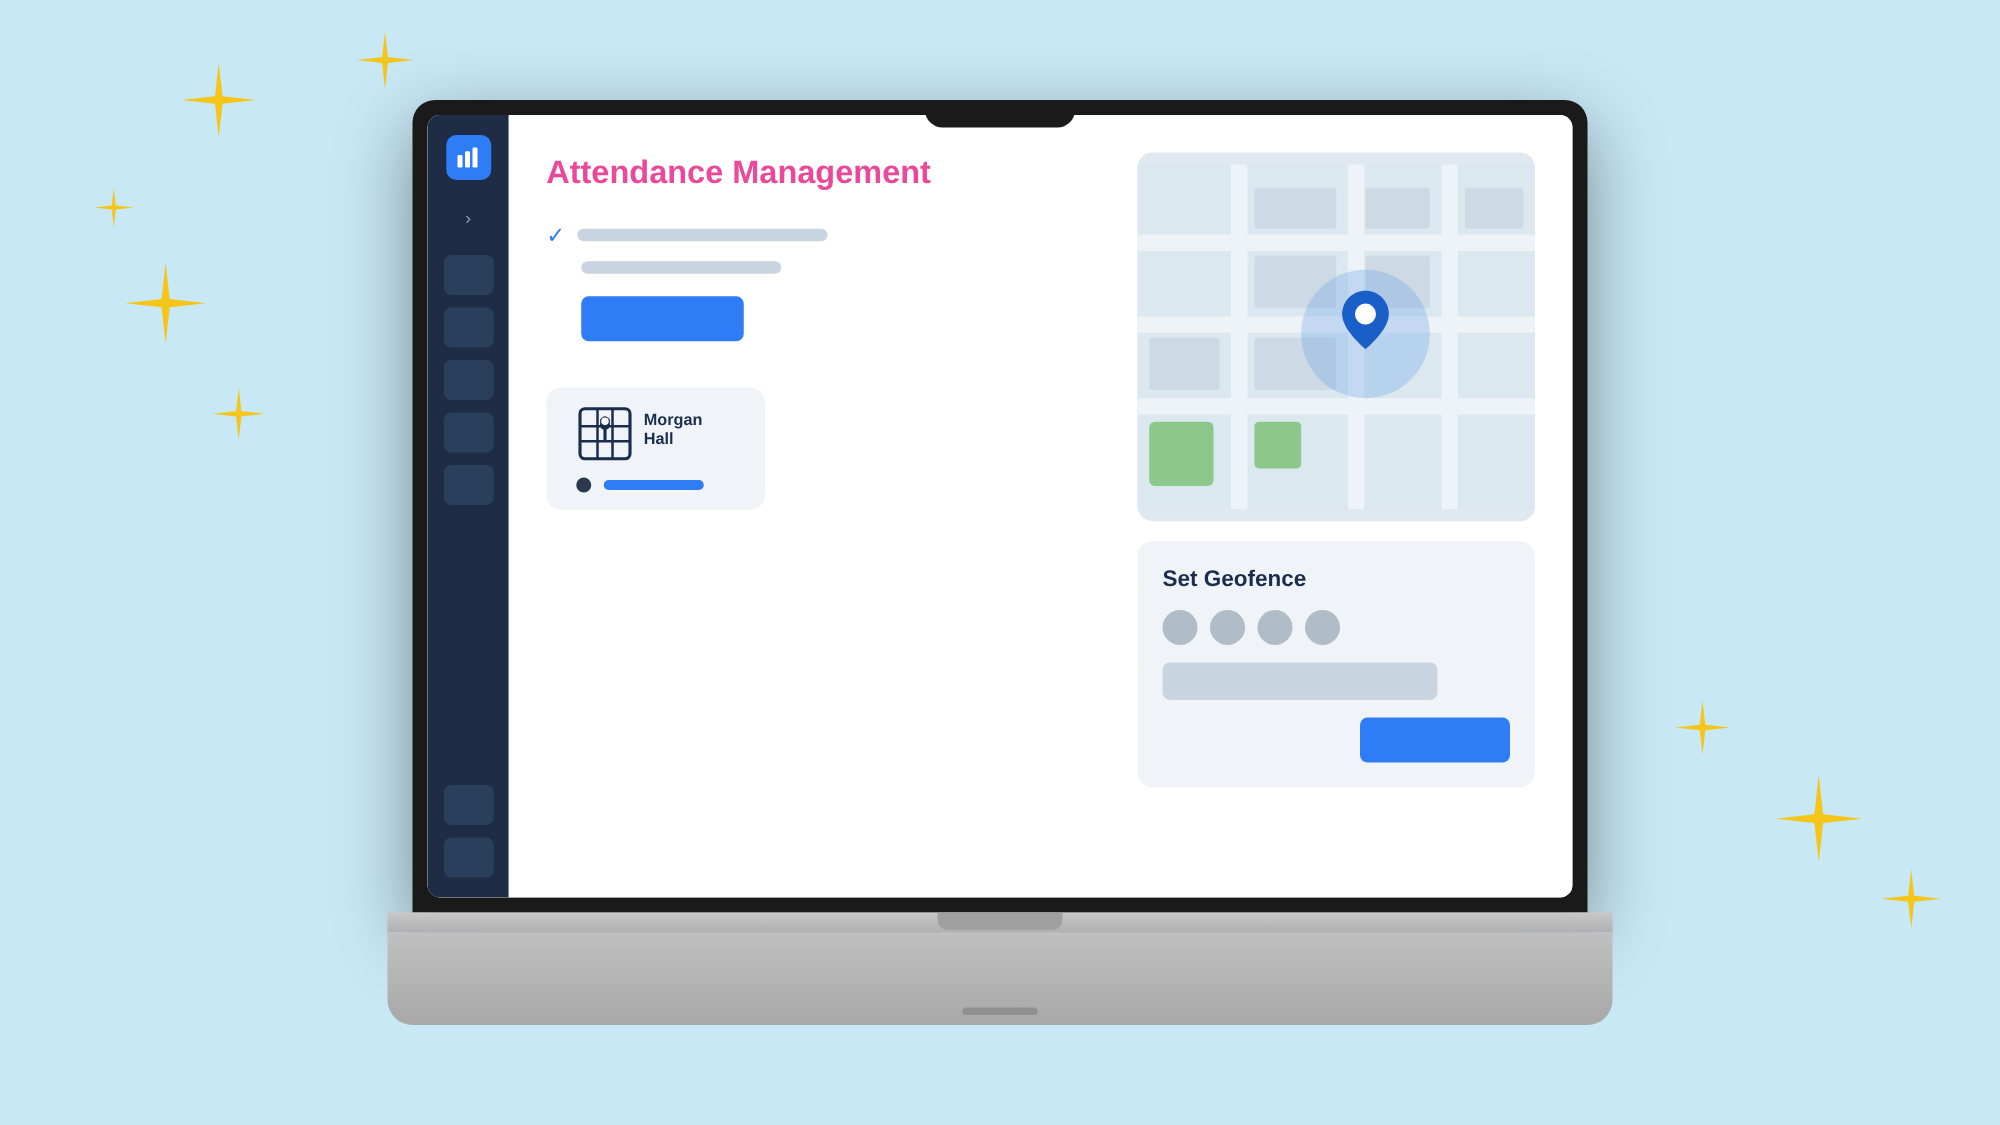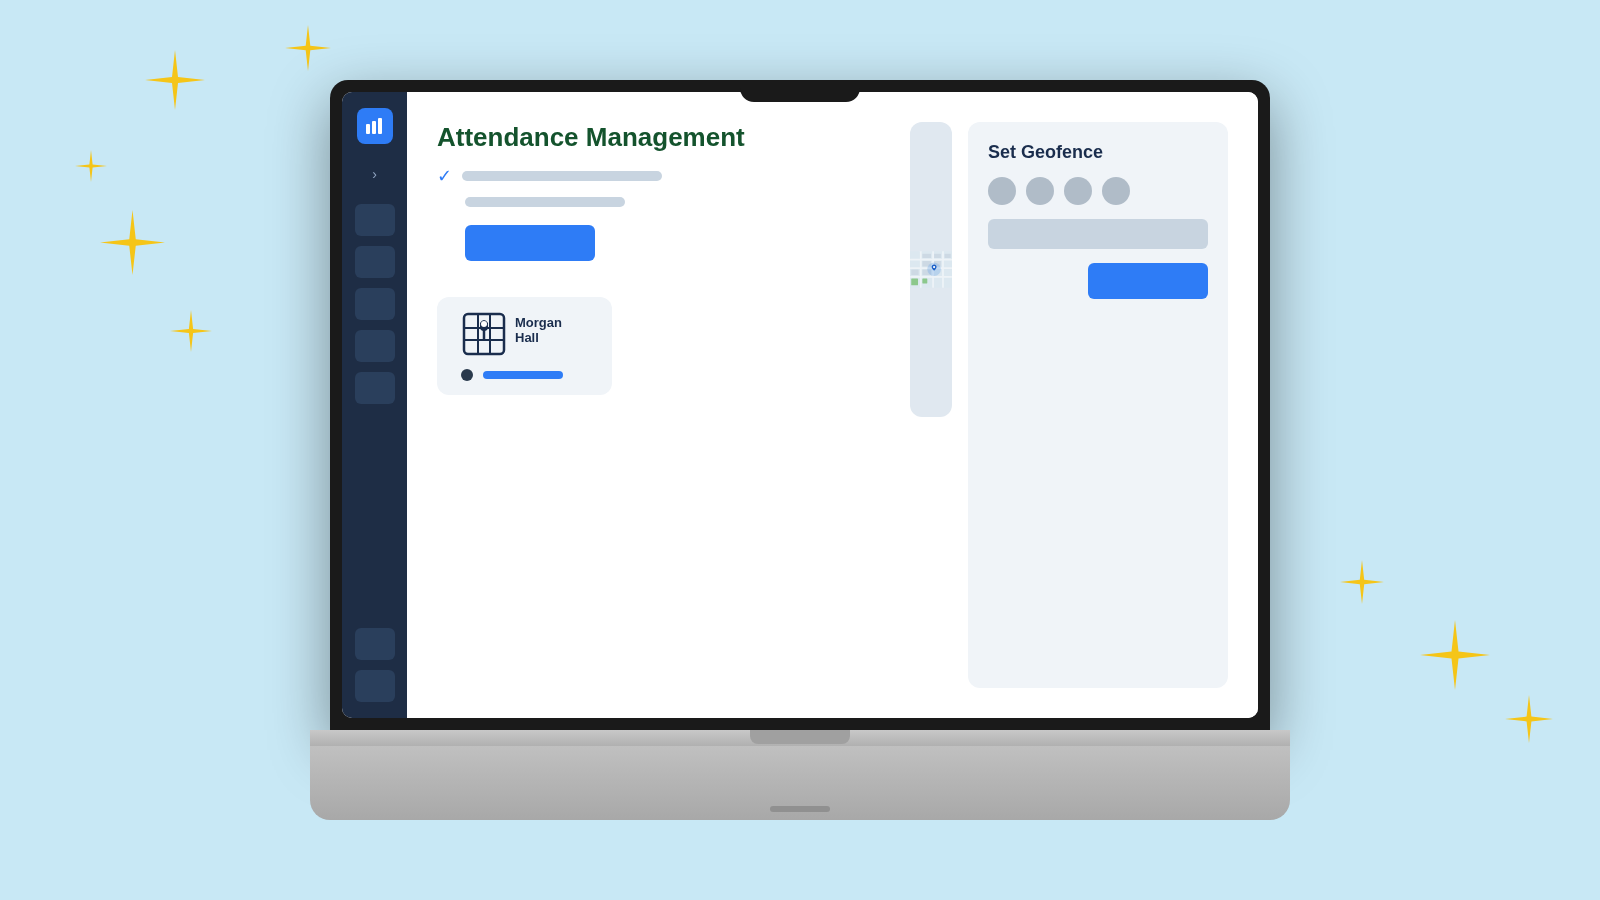--- a/index.html
+++ b/index.html
@@ -110,23 +110,23 @@
 
     .left-panel {
       flex: 1;
       display: flex;
       flex-direction: column;
     }
 
     .page-title {
       font-size: 26px;
       font-weight: 700;
-      color: #14532d;
+      color: #ec4899;
       line-height: 1.2;
-      margin-bottom: 12px;
+      margin-bottom: 24px;
     }
 
     
     .form-area {
       display: flex;
       flex-direction: column;
       gap: 10px;
       margin-bottom: 24px;
     }
 
@@ -213,21 +213,21 @@
       height: 8px;
       width: 80px;
       background: #2e7cf6;
       border-radius: 4px;
     }
 
     
     .right-panel {
       width: 340px;
       display: flex;
-      flex-direction: row;
+      flex-direction: column;
       gap: 16px;
       padding-left: 22px;
     }
 
     
     .map-container {
       background: #e0e8f0;
       border-radius: 12px;
       height: 295px;
       position: relative;

